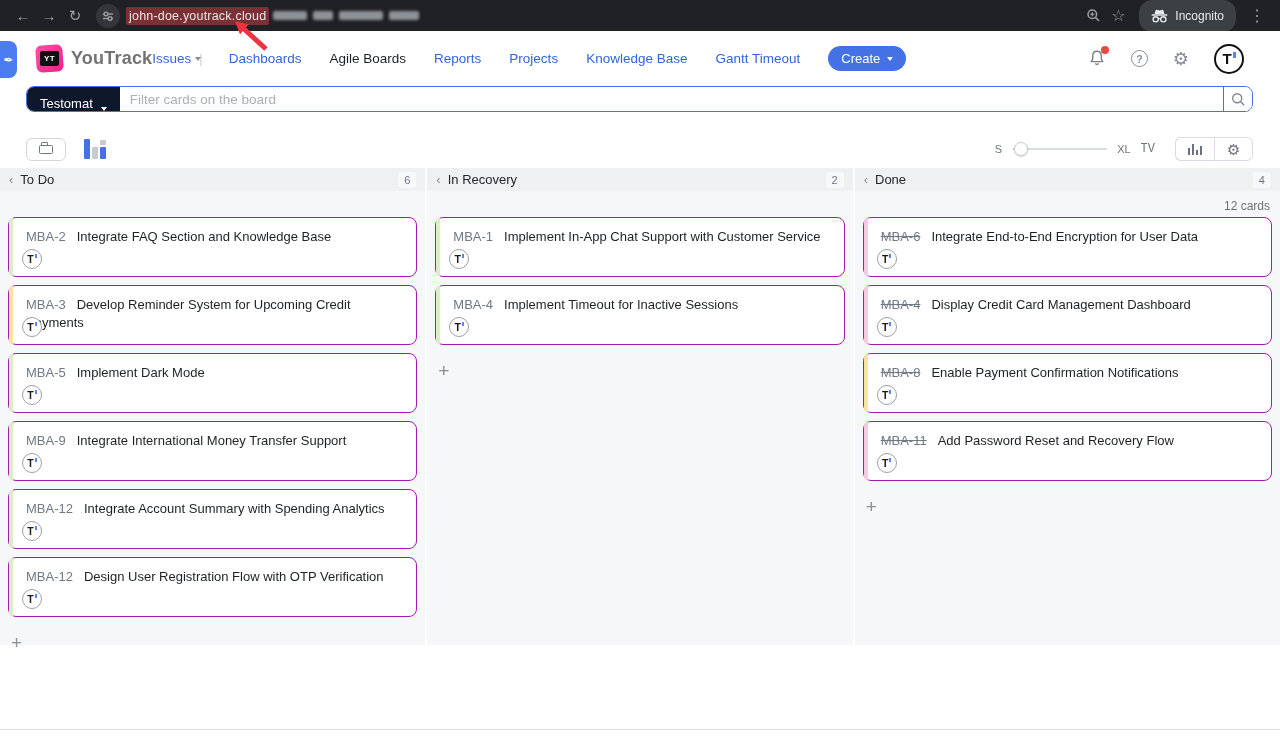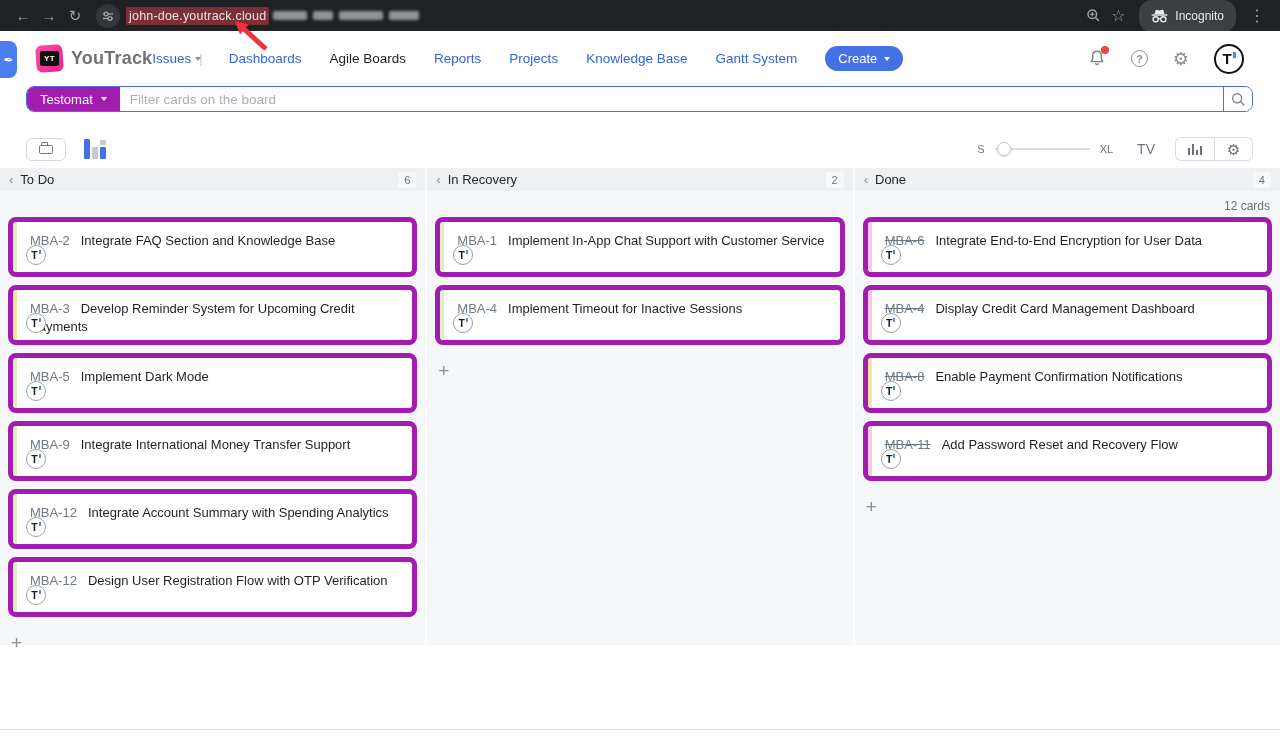--- a/index.html
+++ b/index.html
@@ -36,21 +36,21 @@
   .hicon { position:relative; color:#878d95; cursor:pointer; display:flex; align-items:center; justify-content:center; }
   .bell-dot { position:absolute; top:-3px; right:-3px; width:8px; height:8px; border-radius:50%; background:#e74a3f; }
   .help-circle { width:17px; height:17px; border-radius:50%; border:1.5px solid #878d95; font-size:10.5px; font-weight:700; display:flex; align-items:center; justify-content:center; color:#878d95; }
   .gear-glyph { font-size:18px; line-height:1; }
   .user-avatar { width:30px; height:30px; border-radius:50%; border:2.5px solid #111; background:#fff; display:flex; align-items:center; justify-content:center; cursor:pointer; }
   .user-avatar .av-letter { font-size:15px; font-weight:800; color:#111; }
   .av-tick { width:3px; height:6px; background:#5a83ee; display:inline-block; margin:-8px 0 0 1px; }
 
   
   .filter-row { margin:0 27px 0 26px; height:26px; display:flex; border:1px solid #4472e4; border-radius:8px; overflow:hidden; background:#fff; }
-  .board-select { background:#a21caf; color:#fff; border:none; font-size:13px; display:flex; align-items:center; gap:8px; padding:0 13px; cursor:pointer; font-family:inherit; }
+  .board-select { background:#0f172a; color:#fff; border:none; font-size:13px; display:flex; align-items:flex-end; gap:8px; padding:0 13px; cursor:pointer; font-family:inherit; }
   .board-select .mini-caret { border-top-color:#fff; }
   .filter-input { flex:1; border:none; outline:none; font-size:13.5px; padding:0 10px; color:#2a2e33; font-family:inherit; }
   .filter-input::placeholder { color:#a9afb6; }
   .search-btn { width:29px; border:none; border-left:1px solid #4472e4; background:#fff; display:flex; align-items:center; justify-content:center; cursor:pointer; }
 
   
   .controls-row { margin:25px 27px 0 26px; height:24px; display:flex; align-items:center; }
   .folder-btn { width:40px; height:23px; background:#fff; border:1px solid #d3d6db; border-radius:6px; display:flex; align-items:center; justify-content:center; cursor:pointer; }
   .folder-shape { width:14px; height:9px; border:1.3px solid #6e7780; border-radius:1.5px; position:relative; }
   .folder-shape:before { content:""; position:absolute; top:-3.2px; left:1px; width:5px; height:2px; border:1.3px solid #6e7780; border-bottom:none; border-radius:1.5px 1.5px 0 0; }
@@ -59,39 +59,39 @@
   .ct1 { height:20px; background:#4472e4; }
   .ct2 { height:12px; background:#c7cbd1; }
   .ct3w { display:flex; flex-direction:column; gap:2px; align-items:stretch; }
   .ct3a { height:5px; background:#c7cbd1; width:6px; border-radius:1px; }
   .ct3b { height:12px; background:#4472e4; width:6px; border-radius:1px; }
   .right-controls { margin-left:auto; display:flex; align-items:center; }
   .size-label { font-size:11px; color:#6e7780; }
   .slider { position:relative; width:95px; height:14px; margin:0 10px; cursor:pointer; }
   .slider .track { position:absolute; top:6px; left:0; right:0; height:2px; background:#d9dce1; border-radius:1px; }
   .slider .handle { position:absolute; top:0; left:2px; width:14px; height:14px; border-radius:50%; background:#fff; border:1px solid #c6cacf; box-shadow:0 1px 2px rgba(0,0,0,.15); }
-  .tv-label { font-size:14px; color:#6e7780; margin-left:24px; cursor:pointer; }
+  .tv-label { font-size:12px; color:#6e7780; margin-left:10px; cursor:pointer;font-family:Liberation Mono, monospace; }
   .btn-group { display:flex; margin-left:20px; }
   .bg-btn { width:39px; height:24px; background:#fff; border:1px solid #d7dade; display:flex; align-items:center; justify-content:center; cursor:pointer; color:#6b7178; }
   .bg-btn:first-child { border-radius:6px 0 0 6px; border-right:none; }
   .bg-btn:last-child { border-radius:0 6px 6px 0; }
   .mini-bars { display:flex; align-items:flex-end; gap:1.5px; height:11px; }
   .mini-bars i { display:block; width:2.5px; background:#6b7178; }
 
   
   .board-area { position:relative; margin-top:7px; height:477px; background:#f6f7f8; }
   .board-columns { display:flex; height:100%; }
   .column { flex:1; position:relative; }
   .column + .column { border-left:2px solid #fdfdfe; }
   .col-header { height:23px; background:#eef0f2; display:flex; align-items:center; padding:0 9px; cursor:pointer; }
   .chev { color:#8a9097; font-size:13px; margin-right:7px; }
   .col-title { font-size:13px; color:#24282c; }
   .col-count { margin-left:auto; font-size:11px; color:#6e7780; background:#f7f8fa; border-radius:3px; padding:2px 6px; }
   .cards { padding:26px 8px 0 8px; display:flex; flex-direction:column; gap:8px; }
-  .card { position:relative; background:#fff; border:5px solid #a21caf; border-radius:8px; height:60px; padding:9px 12px 8px 17px; cursor:pointer; }
+  .card { position:relative; background:#fff; border:1px solid #a21caf; border-radius:8px; height:60px; padding:9px 12px 8px 17px; cursor:pointer; }
   .stripe { position:absolute; left:0; top:0; bottom:0; width:4px; border-radius:8px 0 0 8px; }
   .card-id { font-size:13px; color:#6f7984; margin-right:11px; }
   .card-title { font-size:13px; color:#1d2126; }
   .column.strike .card-id { text-decoration:line-through; }
   .avatar { position:absolute; left:13px; bottom:7px; width:20px; height:20px; border-radius:50%; border:1px solid #9aa0a6; background:#fff; display:flex; align-items:center; justify-content:center; }
   .avatar .av-letter { font-size:10.5px; font-weight:800; color:#1b1b1b; }
   .avatar .av-tick { width:2px; height:4px; margin:-6px 0 0 1px; }
   .add-card { margin:8px 0 0 3px; background:none; border:none; color:#8a9097; font-size:19px; line-height:1; cursor:pointer; width:18px; text-align:left; font-family:inherit; }
 
   .cards-total { position:absolute; top:31px; right:10px; font-size:12px; color:#6b7177; }
@@ -173,21 +173,21 @@
       <span class="nav-item">
           <span>Reports</span>
         </span>
       <span class="nav-item">
           <span>Projects</span>
         </span>
       <span class="nav-item">
           <span>Knowledge Base</span>
         </span>
       <span class="nav-item">
-          <span>Gantt System</span>
+          <span>Gantt Timeout</span>
         </span>
       <button class="create-btn">
         <span>Create</span>
           <span class="mini-caret"></span>
       </button>
     </span>
     <span class="header-right">
       <span class="hicon">
         <svg class="sicon" width="18" height="19" viewBox="0 0 18 19">
             <path d="M9 2.2 C6.2 2.2 4.7 4.3 4.7 6.8 L4.7 10.2 3.2 12.6 14.8 12.6 13.3 10.2 13.3 6.8 C13.3 4.3 11.8 2.2 9 2.2 Z" fill="none" stroke="#7b8085" stroke-width="1.4" stroke-linejoin="round"></path>

